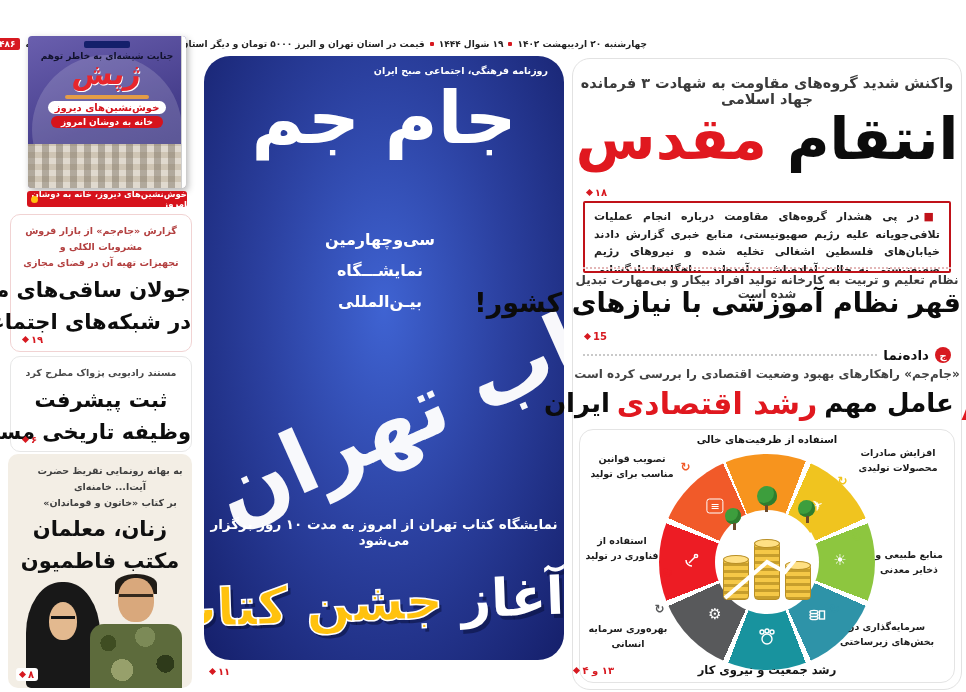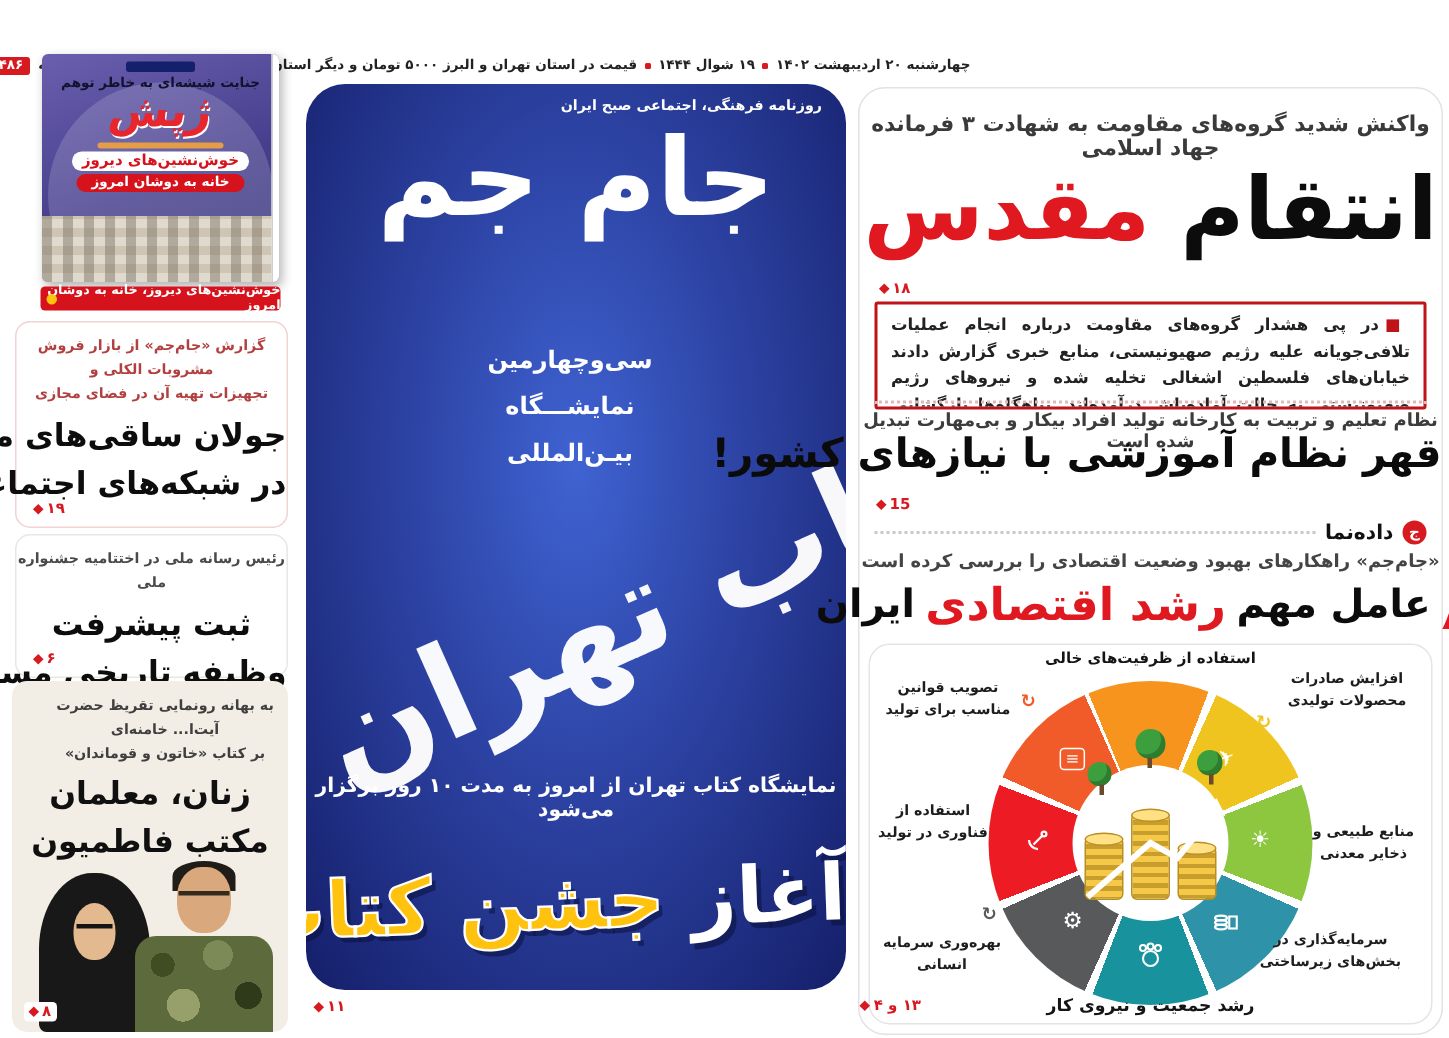--- a/index.html
+++ b/index.html
@@ -181,21 +181,21 @@
       <div>در شبکه‌های اجتماعی</div>
     </div>
     <span class="pref">
       <span>۱۹</span>
         <span class="d"></span>
     </span>
   </div>
 
   <div class="stry s2">
     <div class="kick gray">
-      <div>رئیس رسانه ملی در اختتامیه جشنواره ملی</div>
+      <div>مستند رادیویی پژواک مطرح کرد</div>
     </div>
     <div class="hl">
       <div>ثبت پیشرفت</div>
       <div>وظیفه تاریخی مستند</div>
     </div>
     <span class="pref">
       <span>۶</span>
         <span class="d"></span>
     </span>
   </div>

